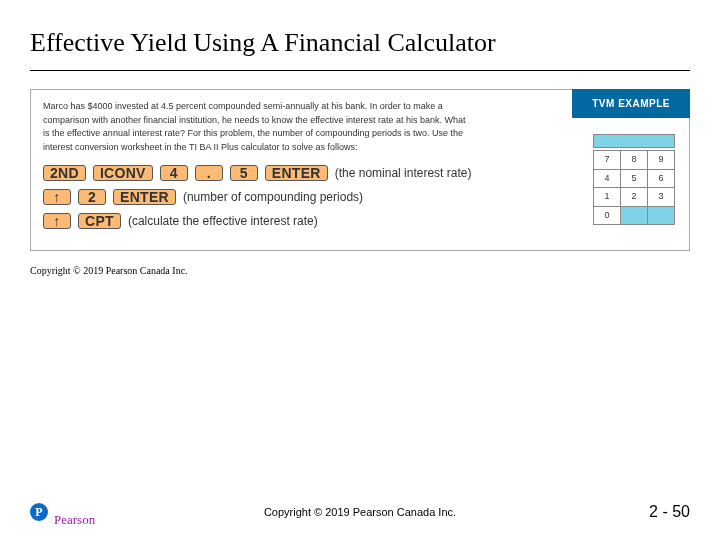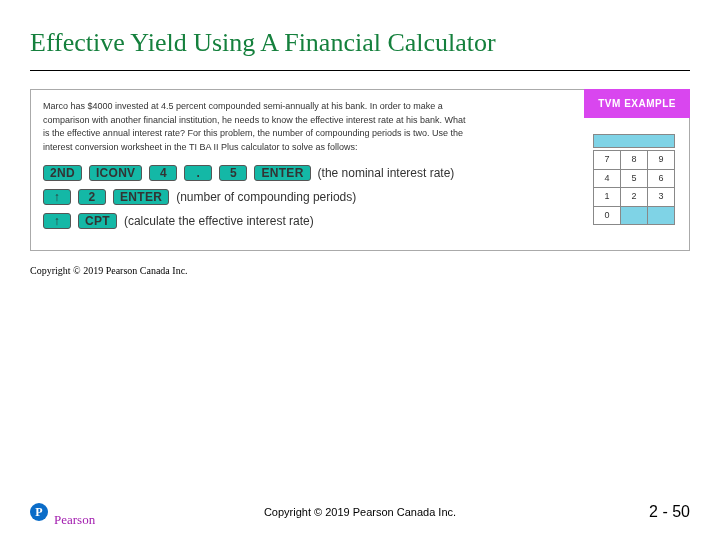--- a/index.html
+++ b/index.html
@@ -1,29 +1,29 @@
 <!DOCTYPE html>
 <html><head>
 <meta charset="utf-8">
 <style>
   * { margin:0; padding:0; box-sizing:border-box; }
   body { width:720px; height:540px; background:#fff; font-family:Arial,Helvetica,sans-serif; position:relative; overflow:hidden; }
-  .slide-title { font-family:'Times New Roman',serif; font-size:26px; color:#15803d; padding:28px 30px 6px 30px; font-weight:normal; }
+  .slide-title { font-family:'Times New Roman',serif; font-size:26px; color:#000000; padding:28px 30px 6px 30px; font-weight:normal; }
   .rule { border:none; border-top:1px solid #000; margin:6px 30px 18px 30px; }
   .example-wrap { margin:0 30px; position:relative; }
   .example { border:1px solid #aaa; background:#fff; position:relative; padding:10px 140px 14px 12px; font-size:9px; line-height:1.5; color:#333; }
-  .tvm-tab { position:absolute; top:-1px; right:-1px; background:#d946ef; color:#fff; font-weight:bold; font-size:10px; padding:7px 14px; letter-spacing:.5px; }
+  .tvm-tab { position:absolute; top:-1px; right:-1px; background:#0369a1; color:#fff; font-weight:bold; font-size:10px; padding:7px 20px; letter-spacing:.5px; }
   .keypad { position:absolute; top:44px; right:14px; width:82px; }
   .keypad .screen { height:14px; background:#7fd3e6; border:1px solid #888; margin-bottom:2px; }
   .keypad table { border-collapse:collapse; width:100%; background:#fff; border:1px solid #888; }
   .keypad td { border:1px solid #888; text-align:center; font-size:9px; padding:2px 0; color:#333; }
   .keypad td.blank { background:#7fd3e6; }
   .problem { display:block; margin-bottom:10px; max-width:430px; }
   .seq { display:flex; align-items:center; gap:7px; margin:6px 0; font-size:9px; }
-  .key { display:inline-flex; align-items:center; justify-content:center; border:1px solid #555; border-radius:3px; padding:2px 6px; min-width:28px; height:16px; font-size:12px; background:#14b8a6; font-weight:bold; letter-spacing:.3px; }
+  .key { display:inline-flex; align-items:center; justify-content:center; border:1px solid #555; border-radius:3px; padding:2px 6px; min-width:28px; height:16px; font-size:14px; background:#fdba74; font-weight:bold; letter-spacing:.3px; }
   .key.wide { min-width:40px; }
   .note { font-size:12px; color:#333; }
   .result { font-size:10px; margin-top:10px; color:#333; }
   .inner-copy { font-family:'Times New Roman',serif; font-size:10px; margin:14px 30px 0 30px; color:#000; }
   .footer { position:absolute; left:0; right:0; bottom:12px; display:flex; align-items:center; justify-content:space-between; padding:0 30px; }
   .pearson { display:flex; align-items:center; gap:6px; }
   .p-badge { width:18px; height:18px; border-radius:50%; background:#0a6cc8; color:#fff; font-family:'Times New Roman',serif; font-weight:bold; font-size:12px; display:flex; align-items:center; justify-content:center; }
   .p-word { font-family:Liberation Serif, serif; font-size:13px; color:#a21caf;margin-top:16px; }
   .footer-copy { font-size:11px; color:#000; position:absolute; left:50%; transform:translateX(-50%); }
   .pagenum { font-size:16px; color:#000; }

